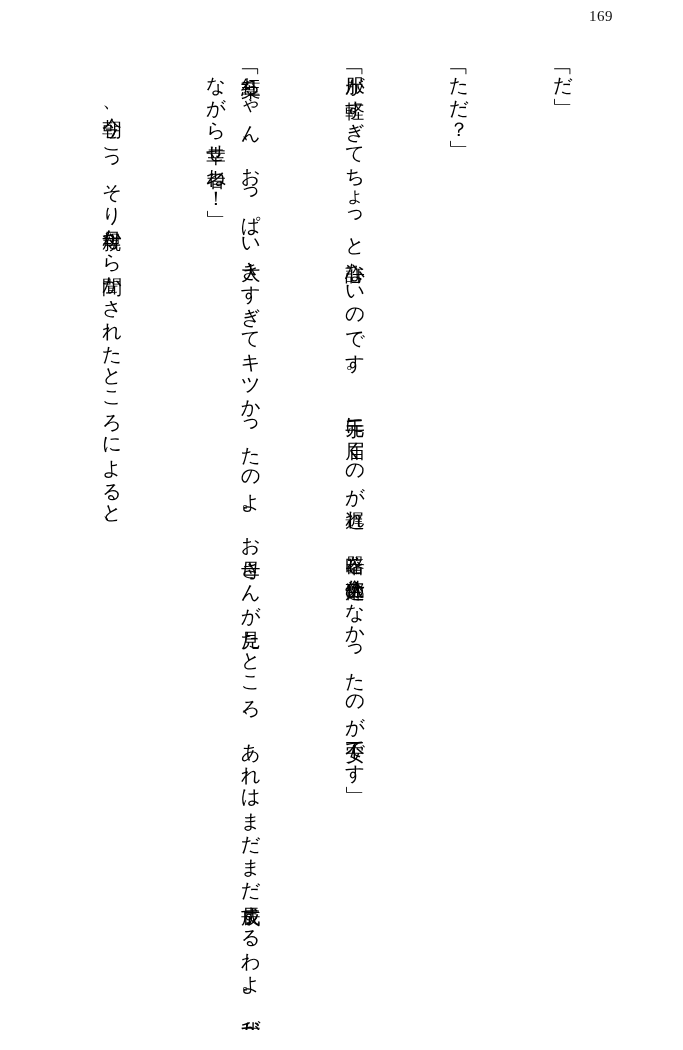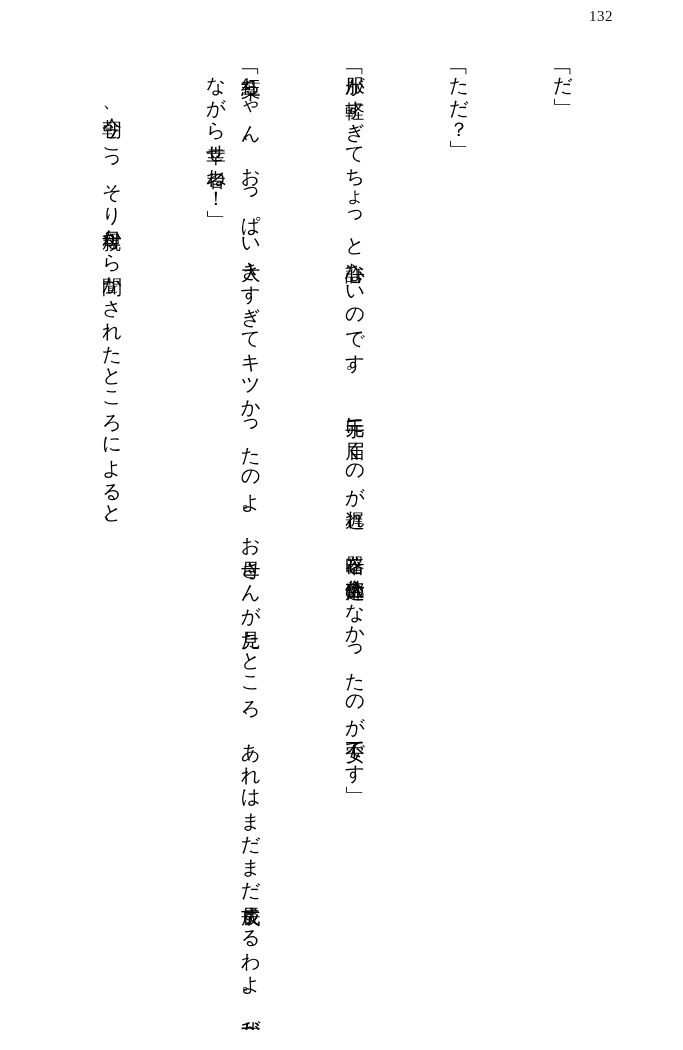--- a/index.html
+++ b/index.html
@@ -52,21 +52,21 @@
   }
   .indent1 {
     text-indent: 1em;
   }
 </style>
 </head>
 <body>
 
 <div class="page">
 
-  <div class="page-number">132</div>
+  <div class="page-number">169</div>
 
   <div class="body-text">
     <p>「だ」</p>
     <p>「ただ？」</p>
     <p>「服が軽すぎてちょっと心許ないのです。　手元に届くのが遅れ、暗器を全部仕込めなかったのが不安です」</p>
     <p>「紅葉ちゃん、おっぱい大きすぎてキツかったのよ。お母さんが見たところ、あれはまだまだ成長するわよ。我が息子ながら幸せ者ね！」</p>
     <p class="indent1">　今朝、こっそり母親から聞かされたところによると、</p>
     
     
     

